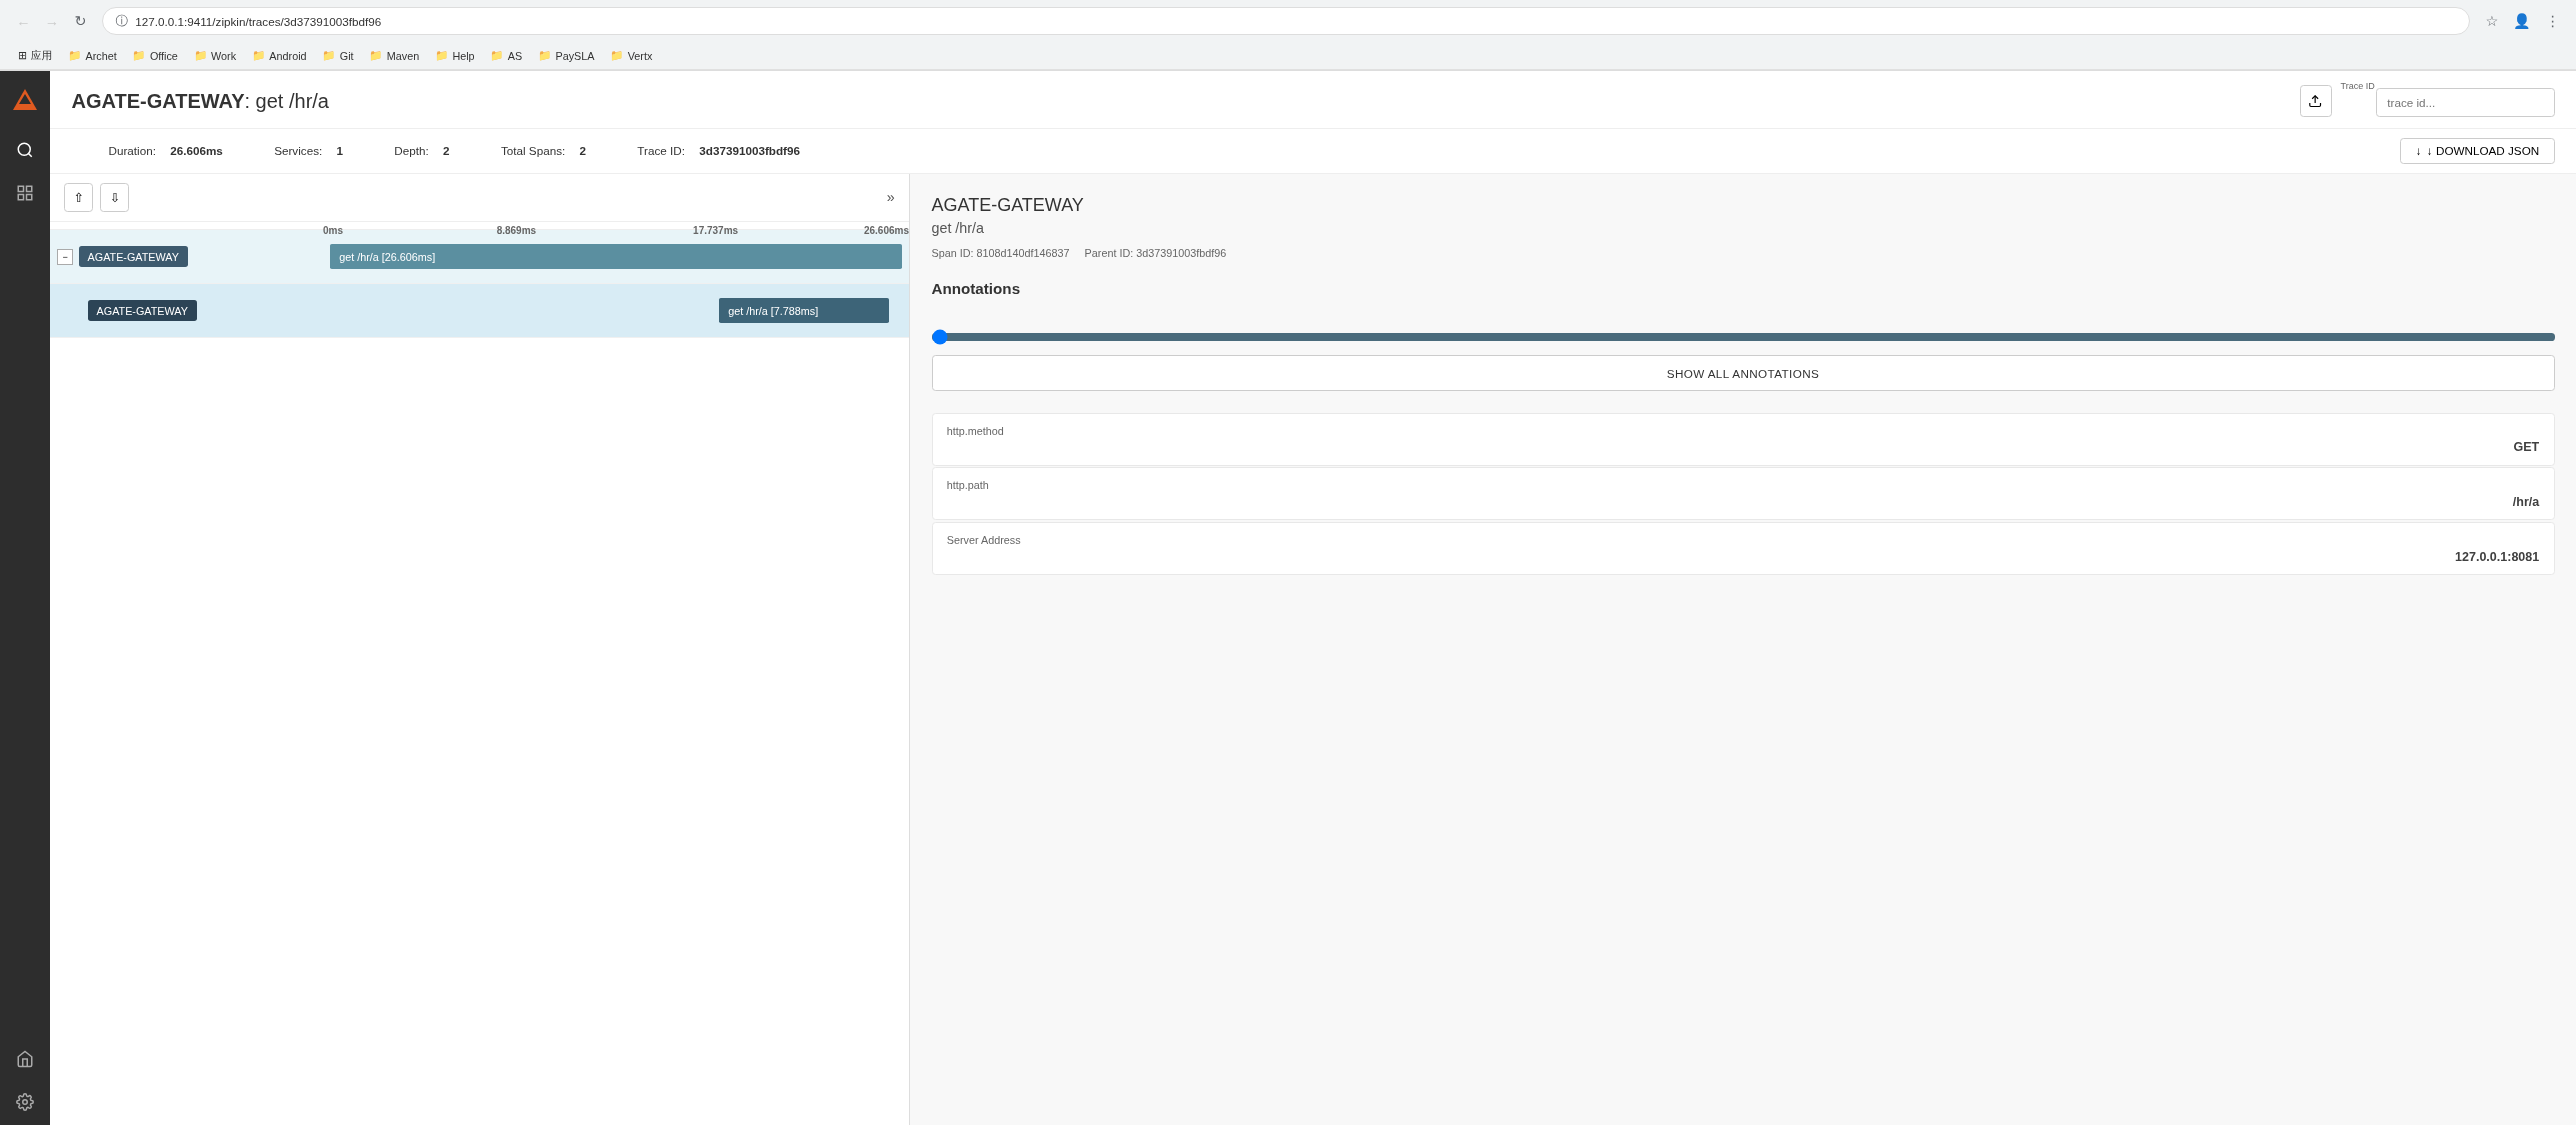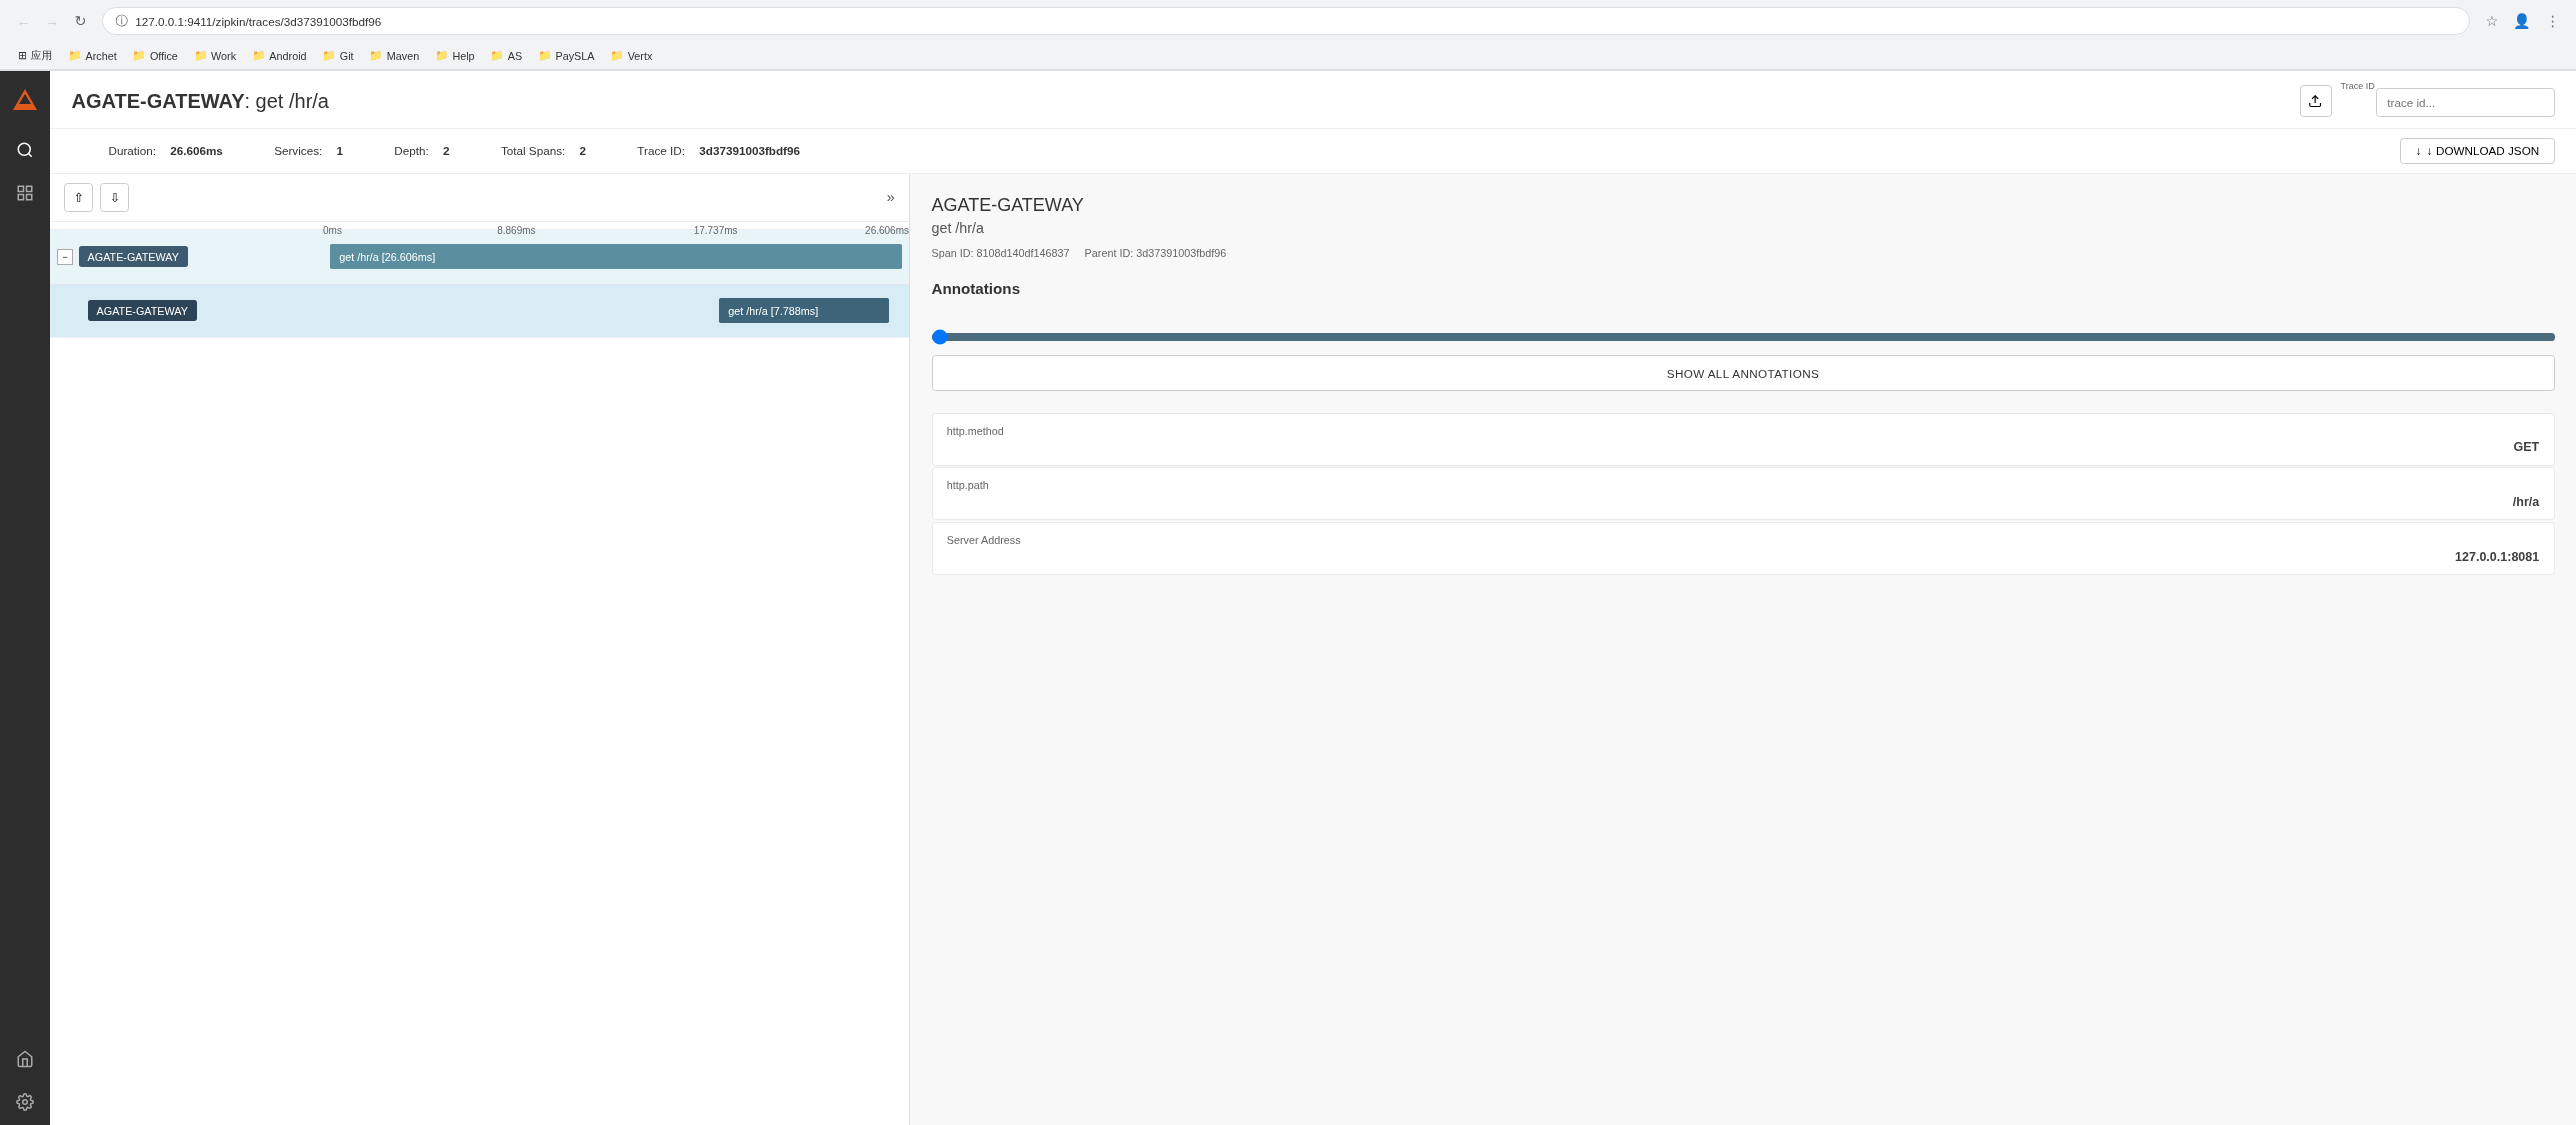--- a/index.html
+++ b/index.html
@@ -232,21 +232,21 @@
         <div class="trace-toolbar">
           <button class="trace-nav-btn">⇧</button>
           <button class="trace-nav-btn">⇩</button>
           <span class="expand-btn">»</span>
         </div>
 
         <div class="trace-timeline">
 
           <div style="display: grid; grid-template-columns: 273px 1fr; border-bottom: 0.9px solid #eee;">
             <div style="padding: 3.6px 7.2px;"></div>
-            <div style="display: flex; position: relative; padding: 3.6px 0;">
+            <div style="display: flex; position: relative; padding: 3.6px 0; font-weight: bold;">
               <span style="position: absolute; left: 0; font-size: 10px; color: #666;">0ms</span>
               <span style="position: absolute; left: 33%; font-size: 10px; color: #666; transform: translateX(-50%);">8.869ms</span>
               <span style="position: absolute; left: 67%; font-size: 10px; color: #666; transform: translateX(-50%);">17.737ms</span>
               <span style="position: absolute; right: 0; font-size: 10px; color: #666;">26.606ms</span>
             </div>
           </div>
 
           <div class="trace-row" style="background: #e8f4f8;">
             <div class="trace-row-label">
               <span class="collapse-icon">−</span>

